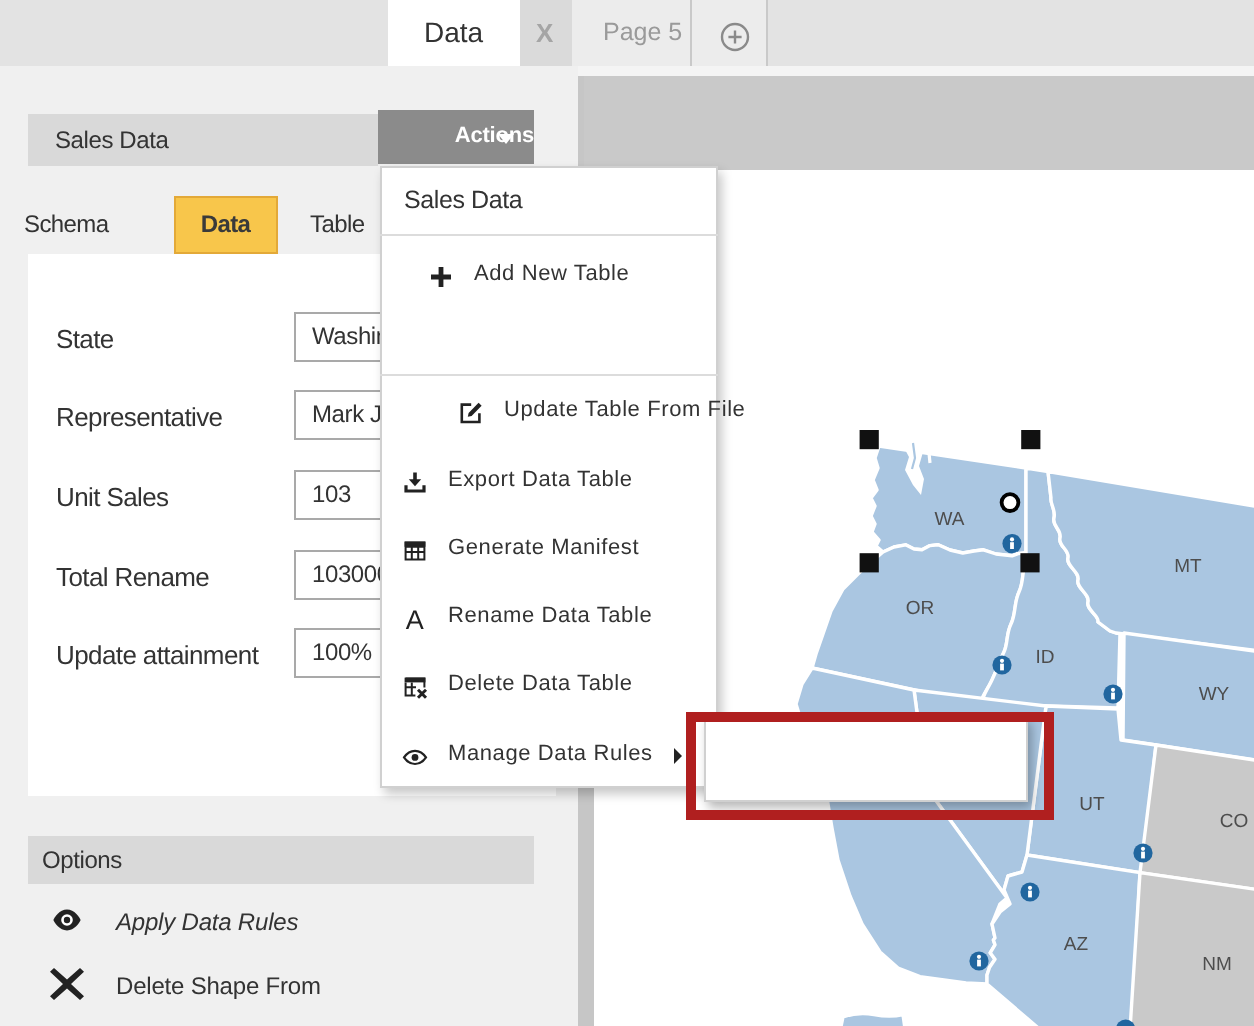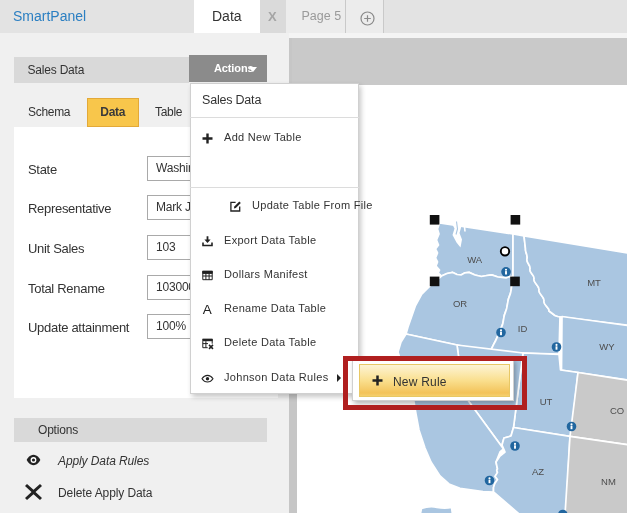--- a/index.html
+++ b/index.html
@@ -5,28 +5,28 @@
 * { margin:0; padding:0; box-sizing:border-box; }
 html,body { width:627px; height:513px; overflow:hidden; font-family:"Liberation Sans",sans-serif; background:#f0f0f0; }
 #stage { position:absolute; left:0; top:0; width:627px; height:513px; overflow:hidden; }
 .abs { position:absolute; }
 
 #tabbar { left:0; top:0; width:627px; height:33px; background:#e3e3e3; }
 .toptab { position:absolute; top:0; height:33px; line-height:33px; font-size:14px; }
 
 #panelbg { left:0; top:33px; width:289px; height:480px; background:#f0f0f0; }
 #salesbar { left:14px; top:57px; width:175px; height:26px; background:#d9d9d9; color:#333; font-size:12px; letter-spacing:-0.2px; line-height:26px; padding-left:13.5px; }
-#actionsbtn { left:189px; top:55px; width:78px; height:27px; background:#8b8b8b; color:#fff; font-size:11px; letter-spacing:-0.1px; font-weight:bold; line-height:27px; text-align:center; padding-left:11.5px; }
+#actionsbtn { left:189px; top:55px; width:78px; height:27px; background:#8b8b8b; color:#fff; font-size:11px; letter-spacing:-0.1px; font-weight:bold; line-height:27px; text-align:right; padding-left:11.5px; }
 #actionsbtn .tri { position:absolute; right:10px; top:11.5px; width:0; height:0; border-left:4px solid transparent; border-right:4px solid transparent; border-top:5px solid #fff; }
 .ptab { position:absolute; font-size:12px; letter-spacing:-0.3px; color:#333; }
 #datatab { left:87px; top:98px; width:51.5px; height:29px; background:#f8c64b; border:1px solid #e3a938; text-align:center; line-height:27px; font-weight:bold; color:#3a3a3a; font-size:12px; letter-spacing:-0.3px; }
 #formpanel { left:14px; top:127px; width:264px; height:271px; background:#fff; }
 .flabel { position:absolute; left:28px; font-size:13px; letter-spacing:-0.3px; color:#333; }
 .finput { position:absolute; left:147px; width:120px; height:25px; background:#fff; border:1px solid #a9a9a9; font-size:12px; letter-spacing:-0.2px; color:#333; line-height:23px; padding-left:8px; }
-#optionsbar { left:14px; top:418px; width:253px; height:24px; background:#d9d9d9; color:#333; font-size:12px; letter-spacing:-0.2px; line-height:24px; padding-left:24px; }
+#optionsbar { left:14px; top:418px; width:253px; height:24px; background:#d9d9d9; color:#333; font-size:12px; letter-spacing:-0.2px; line-height:24px; padding-left:7px; }
 .optrow { position:absolute; left:58px; font-size:12px; letter-spacing:-0.1px; color:#333; }
 
 #divider { left:289px; top:37.5px; width:8px; height:475.5px; background:#c6c6c6; }
 #canvasband { left:292px; top:37.5px; width:335px; height:47.5px; background:#c9c9c9; }
 #page { left:297px; top:85px; width:330px; height:428px; background:#fff; }
 
 #menu { left:190px; top:83px; width:169px; height:311px; background:#fff; border:1px solid #d0d0d0; box-shadow:2px 3px 5px rgba(0,0,0,0.22); }
 .mitem { position:absolute; left:190px; width:169px; height:16px; font-size:11px; letter-spacing:0.3px; color:#333; z-index:30; }
 .mitem .txt { position:absolute; left:34px; top:0; }
 .mitem .ic { position:absolute; left:11px; top:1px; width:13px; height:13px; }
@@ -39,38 +39,37 @@
 #newrule { left:359px; top:364px; width:151px; height:32.5px; background:linear-gradient(180deg,#fdf4d5 0%,#fadf8e 50%,#f3c35a 90%,#f5d06e 100%); border:1px solid #e8c865; }
 #newrule .txt { position:absolute; left:33px; top:10px; font-size:12px; letter-spacing:0.2px; color:#333; }
 #redrect { left:343px; top:356px; width:184px; height:54px; border:5px solid #b01f1f; }
 </style>
 </head>
 <body>
 <div id="stage">
 
   <div class="abs" id="tabbar"></div>
   <div class="abs" style="left:0; top:33px; width:627px; height:4.5px; background:#f4f4f4;"></div>
-  <div class="toptab" style="left:13px; color:#2b7fc2;">SmartPanel</div>
   <div class="abs" style="left:193.5px; top:0; width:66px; height:33px; background:#fff;"></div>
   <div class="toptab" style="left:212px; color:#333;">Data</div>
   <div class="abs" style="left:259.5px; top:0; width:26px; height:33px; background:#dadada;"></div>
   <div class="toptab" style="left:268px; color:#a5a5a5; font-weight:bold; font-size:13px;">X</div>
   <div class="abs" style="left:285.5px; top:0; width:60px; height:33px; background:#ececec; border-right:1px solid #c9c9c9;"></div>
   <div class="toptab" style="left:301.5px; color:#9a9a9a; font-size:12.5px;">Page 5</div>
   <div class="abs" style="left:345.5px; top:0; width:38.5px; height:33px; background:#ececec; border-right:1px solid #c9c9c9;"></div>
   <svg class="abs" style="left:360px; top:10.5px;" width="15" height="15" viewBox="0 0 15 15">
     <circle cx="7.5" cy="7.5" r="6.5" fill="none" stroke="#8a8a8a" stroke-width="1.2"></circle>
     <path d="M7.5 4.2 V10.8 M4.2 7.5 H10.8" stroke="#8a8a8a" stroke-width="1.2"></path>
   </svg>
 
   <div class="abs" id="panelbg"></div>
   <div class="abs" id="salesbar">Sales Data</div>
   <div class="abs" id="actionsbtn">Actions<span class="tri"></span></div>
 
-  <div class="ptab" style="left:28px; top:105px;">Schema</div>
+  <div class="ptab" style="left:12px; top:105px;">Schema</div>
   <div class="abs" id="datatab">Data</div>
   <div class="ptab" style="left:155px; top:105px;text-align:right;">Table</div>
 
   <div class="abs" id="formpanel"></div>
   <div class="flabel" style="top:162px;">State</div>
   <div class="finput" style="top:156px;">Washington</div>
   <div class="flabel" style="top:201px;">Representative</div>
   <div class="finput" style="top:195px;">Mark Johnson</div>
   <div class="flabel" style="top:241px;">Unit Sales</div>
   <div class="finput" style="top:235px;">103</div>
@@ -82,21 +81,21 @@
   <div class="abs" id="optionsbar">Options</div>
   <svg class="abs" style="left:26px; top:453.5px;" width="15" height="12" viewBox="0 0 15 12">
     <path d="M7.5 0.8 C3.8 0.8 1.2 4.7 0.7 6 C1.2 7.3 3.8 11.2 7.5 11.2 C11.2 11.2 13.8 7.3 14.3 6 C13.8 4.7 11.2 0.8 7.5 0.8 Z" fill="#222"></path>
     <circle cx="7.5" cy="6" r="2.9" fill="#fff"></circle>
     <circle cx="7.5" cy="6" r="1.6" fill="#222"></circle>
   </svg>
   <div class="optrow" style="top:454px;font-style:italic;">Apply Data Rules</div>
   <svg class="abs" style="left:25px; top:484px;" width="17" height="16" viewBox="0 0 17 16">
     <path d="M2 0 L8.5 5.7 L15 0 L17 1.9 L10.5 8 L17 14.1 L15 16 L8.5 10.3 L2 16 L0 14.1 L6.5 8 L0 1.9 Z" fill="#222"></path>
   </svg>
-  <div class="optrow" style="top:486px;">Delete Apply Data</div>
+  <div class="optrow" style="top:486px;">Delete Shape From</div>
 
   <div class="abs" id="divider"></div>
   <div class="abs" id="canvasband"></div>
   <div class="abs" id="page"></div>
 
   <svg class="abs" style="left:297px; top:85px;" width="330" height="428" viewBox="297 85 330 428">
     <g stroke="#fff" stroke-width="1.7" stroke-linejoin="round" fill="#aac6e1">
 
       <path d="M439.5,223 L437.5,229 L439,234 L436.5,240 L438.5,245 L435.5,249 L437.5,253 L435.5,258 L437.5,262 L436,266 L439.5,270 L438,273 L441.5,276
                L447,273.5 L452.8,272.4 L457,274.5 L461,274.9 L465,272.8 L469.1,272.4 L475,275 L481.4,276.5
@@ -202,21 +201,21 @@
       <rect x="429.8" y="276.6" width="9.6" height="9.6"></rect>
       <rect x="510.2" y="276.6" width="9.6" height="9.6"></rect>
     </g>
   </svg>
 
   <div class="abs" id="menu"></div>
   <div class="mitem" style="top:93px; font-size:12.5px; letter-spacing:-0.2px;">
       <span class="txt" style="left:12px;">Sales Data</span>
     </div>
   <div class="msep" style="left:190px; top:117px; width:169px;"></div>
-  <div class="mitem" style="top:131px;">
+  <div class="mitem" style="top:131px;margin-left:13px;">
     <svg class="ic" viewBox="0 0 13 13">
         <path d="M6.5 1.5 V11.5 M1.5 6.5 H11.5" stroke="#222" stroke-width="2.4"></path>
       </svg>
     <span class="txt">Add New Table</span>
     </div>
   <div class="msep" style="left:190px; top:187px; width:169px;"></div>
   <div class="mitem" style="top:199px;margin-left:28px;">
     <svg class="ic" viewBox="0 0 13 13">
         <path d="M10.7 6.6 V11 H1.9 V2.3 H6.6" stroke="#222" stroke-width="1.3" fill="none"></path>
         <path d="M4.9 8.4 L5.3 6.5 L10.3 1.4 L11.8 2.9 L6.8 8 Z" fill="#222"></path>
@@ -228,47 +227,41 @@
         <path d="M5.6 1.2 H7.4 V4.6 H9.6 L6.5 8.1 L3.4 4.6 H5.6 Z" fill="#222"></path>
         <path d="M1.2 7.6 V11.3 H11.8 V7.6 H10.2 V9.7 H2.8 V7.6 Z" fill="#222"></path>
       </svg>
     <span class="txt">Export Data Table</span>
     </div>
   <div class="mitem" style="top:268px;">
     <svg class="ic" viewBox="0 0 13 13">
         <rect x="1.3" y="1.8" width="10.4" height="2.6" fill="#222"></rect>
         <path d="M1.8 2.3 H11.2 V10.7 H1.8 Z M1.8 7 H11.2 M4.9 4.4 V10.7 M8.1 4.4 V10.7 M1.8 4.4 H11.2" stroke="#222" stroke-width="1" fill="none"></path>
       </svg>
-    <span class="txt">Dollars Manifest</span>
+    <span class="txt">Generate Manifest</span>
     </div>
   <div class="mitem" style="top:302px;">
     <svg class="ic" viewBox="0 0 13 13">
         <text x="6.5" y="11.3" font-size="13.5" font-family="Liberation Sans" fill="#222" text-anchor="middle">A</text>
       </svg>
     <span class="txt">Rename Data Table</span>
     </div>
   <div class="mitem" style="top:336px;">
     <svg class="ic" viewBox="0 0 13 13">
         <rect x="1.3" y="1.8" width="10.4" height="2.4" fill="#222"></rect>
         <path d="M1.8 2.3 H11.2 V6.7 M1.8 6.6 H7 M4.9 4.2 V10.7 M1.8 4.2 V10.7 H6.7" stroke="#222" stroke-width="1" fill="none"></path>
         <path d="M8 7.9 L12 11.9 M12 7.9 L8 11.9" stroke="#222" stroke-width="1.5"></path>
       </svg>
     <span class="txt">Delete Data Table</span>
     </div>
   <div class="mitem" style="top:371px;">
     <svg class="ic" viewBox="0 0 13 13">
         <path d="M6.5 3.4 C3.6 3.4 1.6 5.8 1 6.7 C1.6 7.6 3.6 10 6.5 10 C9.4 10 11.4 7.6 12 6.7 C11.4 5.8 9.4 3.4 6.5 3.4 Z" stroke="#222" stroke-width="1.1" fill="none"></path>
         <circle cx="6.5" cy="6.7" r="1.7" fill="#222"></circle>
       </svg>
-    <span class="txt">Johnson Data Rules</span>
+    <span class="txt">Manage Data Rules</span>
     <span style="position:absolute; left:146.5px; top:2.5px; width:0; height:0; border-top:4px solid transparent; border-bottom:4px solid transparent; border-left:4.5px solid #222;"></span>
     </div>
 
   <div class="abs" id="submenu"></div>
-  <div class="abs" id="newrule">
-    <svg style="position:absolute; left:11px; top:9px;" width="13" height="13" viewBox="0 0 13 13">
-        <path d="M6.5 1.5 V11.5 M1.5 6.5 H11.5" stroke="#222" stroke-width="2.5"></path>
-      </svg>
-    <span class="txt">New Rule</span>
-  </div>
   <div class="abs" id="redrect"></div>
 
 </div>
 
 </body></html>

